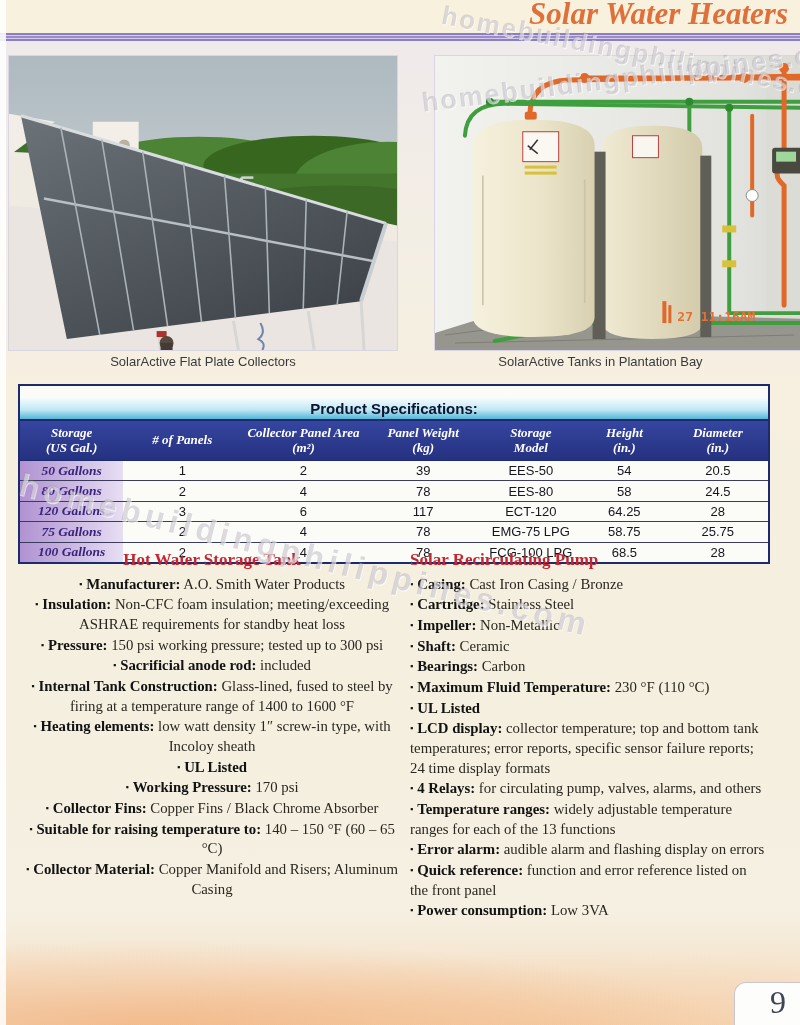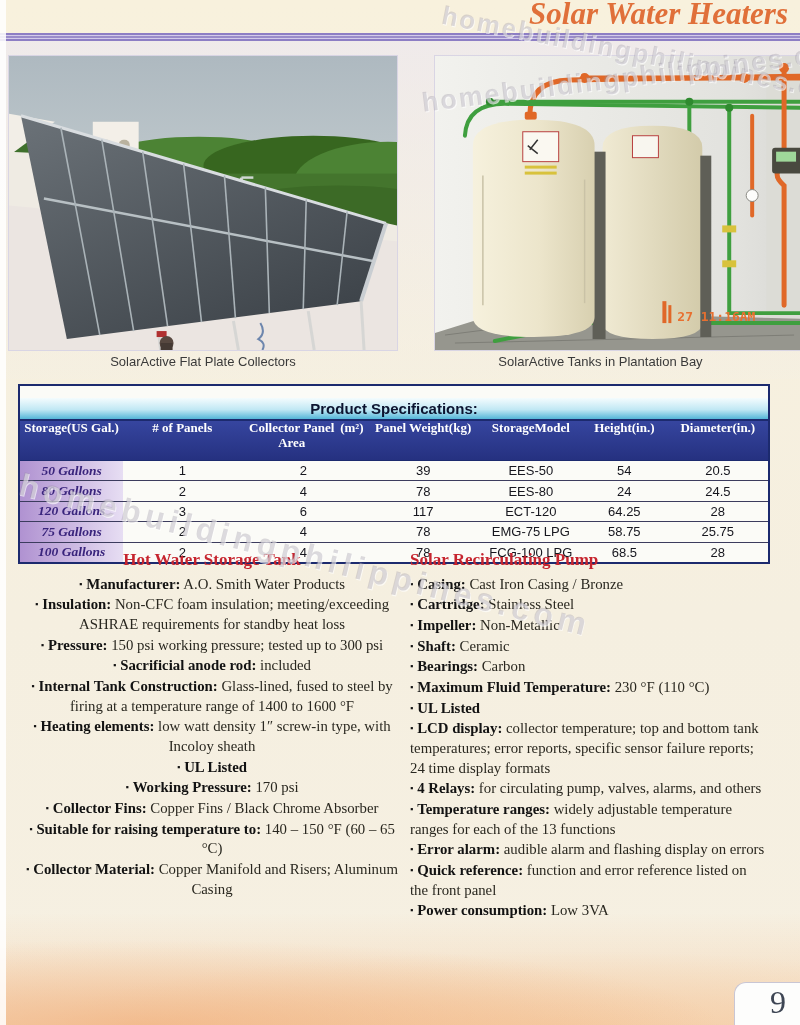--- a/index.html
+++ b/index.html
@@ -27,21 +27,21 @@
   .caption.right{left:410px;width:381px;}
   
   .spec-table{position:absolute;top:384px;left:18px;width:752px;box-sizing:border-box;
         border:2px solid #1c2a6e;background:#fbfbf7;z-index:2;}
   .band{height:21px;line-height:21px;text-align:center;
         font-family:"Liberation Sans",sans-serif;font-weight:700;font-size:15px;color:#0c1430;
         background:linear-gradient(#f4fcfe,#c1e8f4 55%,#54b6d8);border-bottom:2px solid #1c2a6e;margin-top:12px;}
   .thead{display:flex;height:39px;background:linear-gradient(#36459f,#253180);
         color:#fff;font-family:"Liberation Serif",serif;font-weight:700;font-size:13px;
         text-align:center;border-bottom:1px solid #1c2a6e;}
-  .th{display:flex;flex-direction:row;justify-content:center;line-height:1.15;box-sizing:border-box;padding:0 2px;}
+  .th{display:flex;flex-direction:column;justify-content:center;line-height:1.15;box-sizing:border-box;padding:0 2px;font-style:italic;}
   .tbody{display:block;}
   .tr{display:flex;height:19.4px;border-bottom:1px solid #3c3c5e;
         font-family:"Liberation Sans",sans-serif;font-size:13px;color:#16161e;text-align:center;}
   .tr:last-child{border-bottom:none;}
   .td{display:flex;align-items:center;justify-content:center;box-sizing:border-box;}
   .td.storage{font-family:"Liberation Serif",serif;font-style:italic;font-weight:700;
         font-size:13.5px;color:#39247c;background:linear-gradient(90deg,#b092d1,#e7def3);}
   .th:nth-child(1),.td:nth-child(1){width:13.8%;}
   .th:nth-child(2),.td:nth-child(2){width:15.8%;}
   .th:nth-child(3),.td:nth-child(3){width:16.6%;}
@@ -269,21 +269,21 @@
           <div class="td">EES-50</div>
           <div class="td">54</div>
           <div class="td">20.5</div>
         </div>
         <div class="tr">
           <div class="td storage">80 Gallons</div>
           <div class="td">2</div>
           <div class="td">4</div>
           <div class="td">78</div>
           <div class="td">EES-80</div>
-          <div class="td">24</div>
+          <div class="td">58</div>
           <div class="td">24.5</div>
         </div>
         <div class="tr">
           <div class="td storage">120 Gallons</div>
           <div class="td">3</div>
           <div class="td">6</div>
           <div class="td">117</div>
           <div class="td">ECT-120</div>
           <div class="td">64.25</div>
           <div class="td">28</div>

